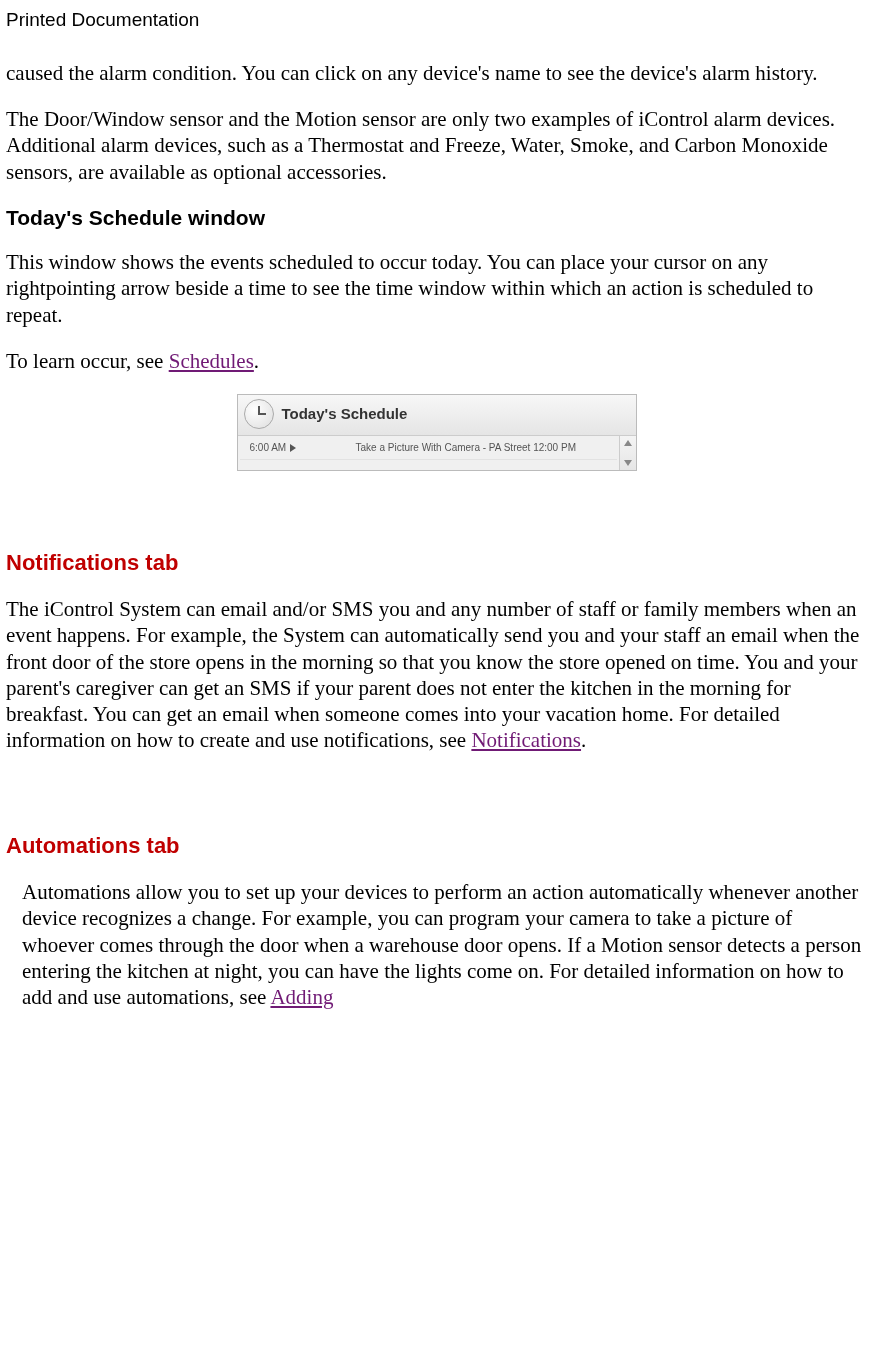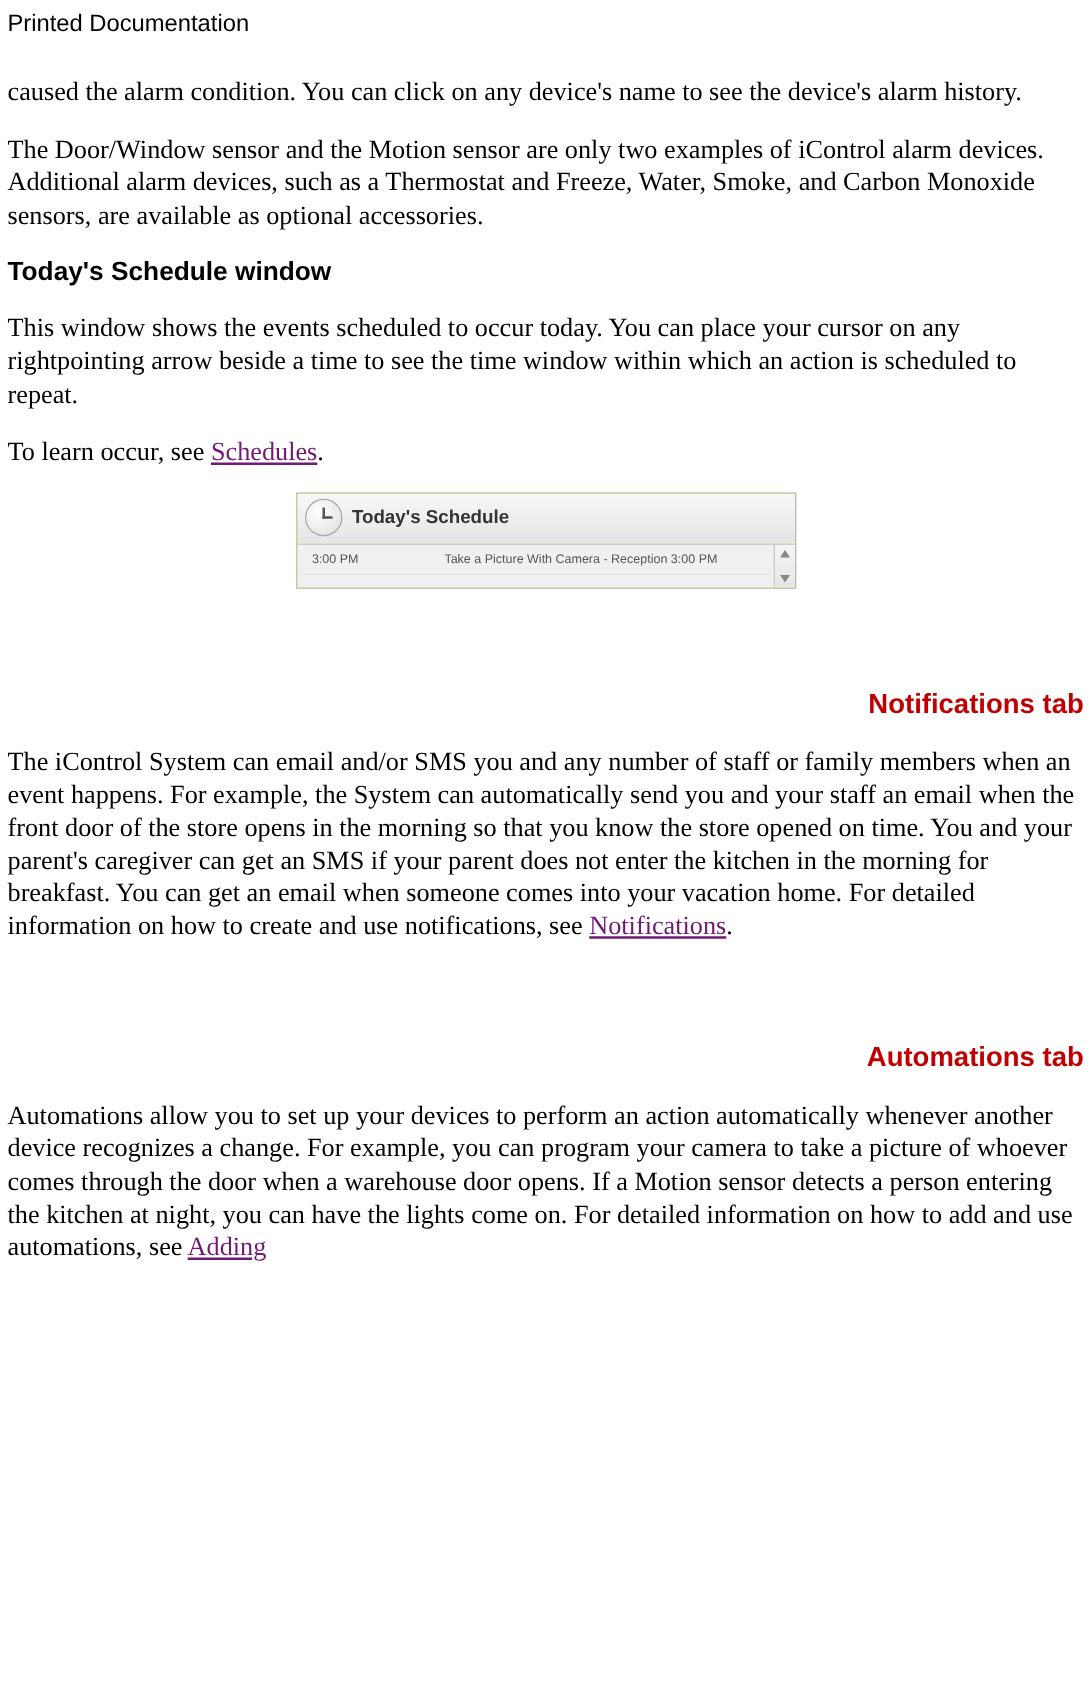--- a/index.html
+++ b/index.html
@@ -22,30 +22,29 @@
     font-weight: bold;
     font-size: 21px;
     margin: 16px 0 18px 0;
   }
   .h-red {
     font-family: Arial, Helvetica, sans-serif;
     font-weight: bold;
     font-size: 22px;
     color: #c00000;
     margin: 78px 0 20px 0;
-    text-align: right;
   }
   a.link { color: #701a75; text-decoration: underline; }
 
   
   .sched-wrap {
     width: 398px;
     margin: 2px auto 0 auto;
     border: 1px solid #bbb;
-    background: #bef264;
+    background: #ec4899;
     font-family: Arial, Helvetica, sans-serif;
   }
   .sched-title {
     display: flex;
     align-items: center;
     gap: 8px;
     padding: 4px 8px 6px 6px;
     background: linear-gradient(#f7f7f7,#e5e5e5);
     border-bottom: 1px solid #ccc;
     font-size: 15px;
@@ -130,23 +129,24 @@
 
 <div class="sched-wrap">
   <div class="sched-title">
     <div class="clock"></div>
     <span>Today's Schedule</span>
   </div>
   <div class="sched-flex">
     <div class="sched-left sched-body">
       <div class="sched-row">
         <div class="sched-time">
-          <span>3:00 PM</span>
+          <span>6:00 AM</span>
+          <span class="arrow"></span>
         </div>
-        <div class="sched-desc">Take a Picture With Camera - Reception 3:00 PM</div>
+        <div class="sched-desc">Take a Picture With Camera - PA Street 12:00 PM</div>
       </div>
       <div class="sched-row dim">
         <div class="sched-time">
           <span></span>
         </div>
         <div class="sched-desc"></div>
       </div>
     </div>
     <div class="scroll-col">
       <div class="tri-up"></div>
@@ -156,15 +156,15 @@
 </div>
 
 <div class="h-red">Notifications tab</div>
 
 <p>
   <span>The iControl System can email and/or SMS you and any number of staff or family members when an event happens. For example, the System can automatically send you and your staff an email when the front door of the store opens in the morning so that you know the store opened on time. You and your parent's caregiver can get an SMS if your parent does not enter the kitchen in the morning for breakfast. You can get an email when someone comes into your vacation home. For detailed information on how to create and use notifications, see </span><a class="link" href="#">Notifications</a><span>.</span>
 </p>
 
 <div class="h-red">Automations tab</div>
 
-<p style="margin-bottom:0;">
+<p style="margin-bottom:0;margin-left:16px;">
   <span>Automations allow you to set up your devices to perform an action automatically whenever another device recognizes a change. For example, you can program your camera to take a picture of whoever comes through the door when a warehouse door opens. If a Motion sensor detects a person entering the kitchen at night, you can have the lights come on. For detailed information on how to add and use automations, see </span><a class="link" href="#">Adding</a>
 </p>
 
 </body></html>

